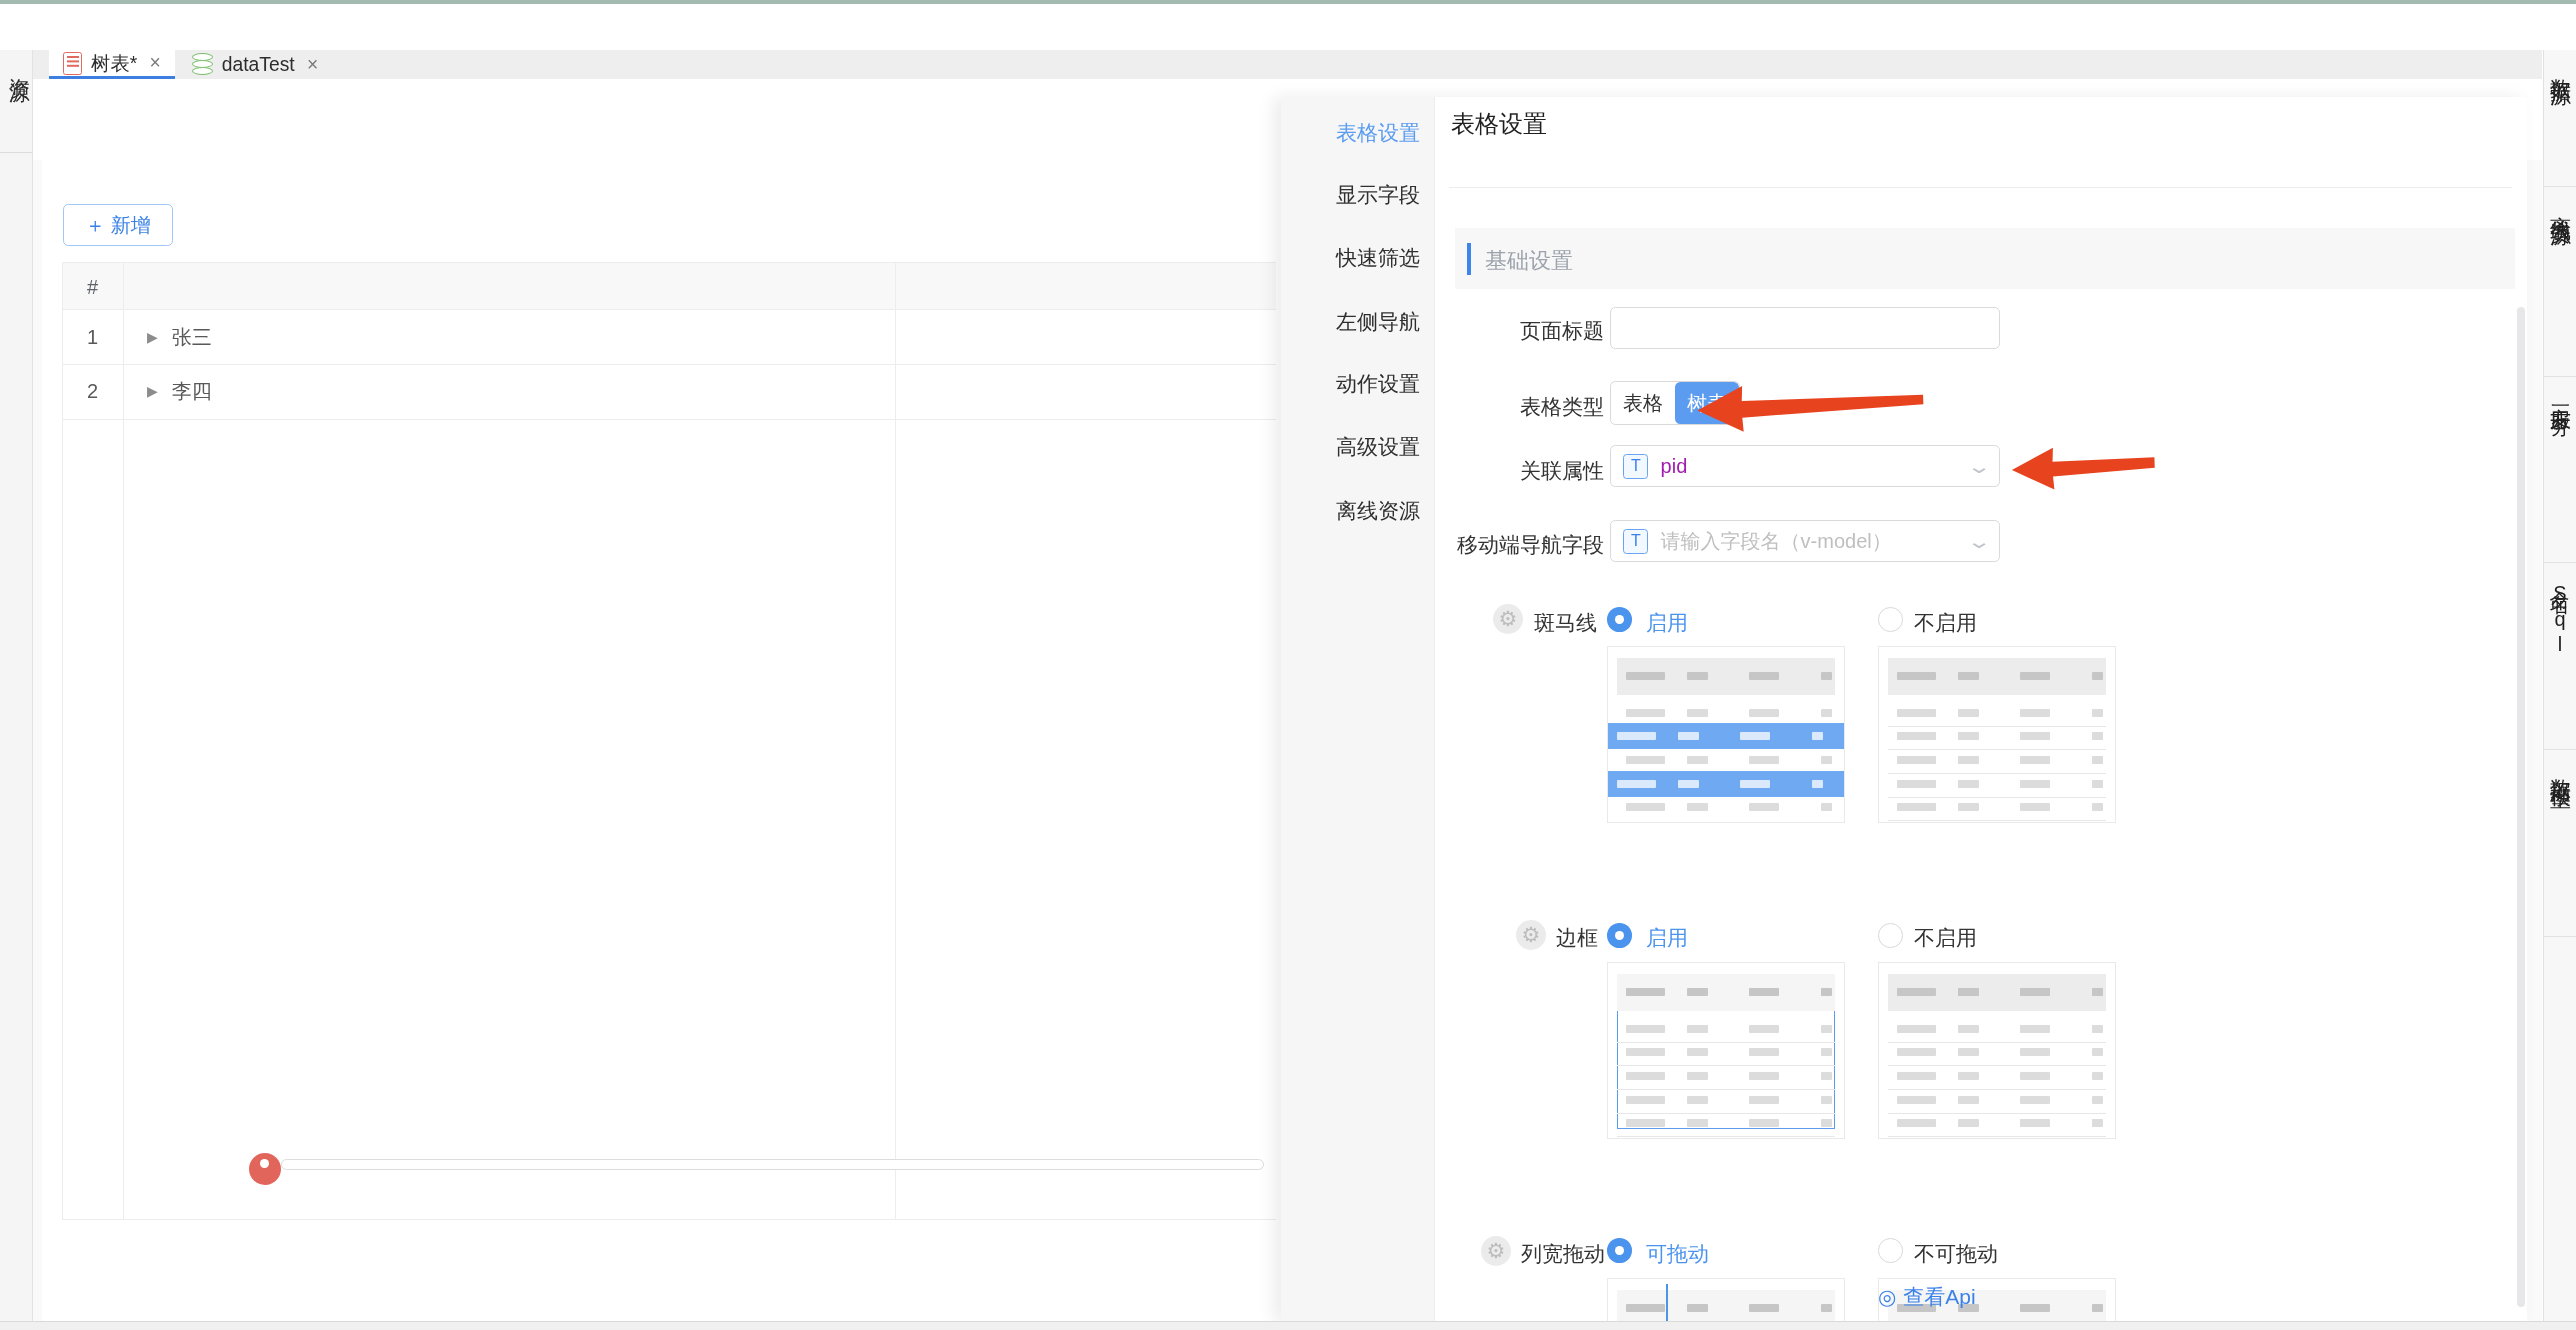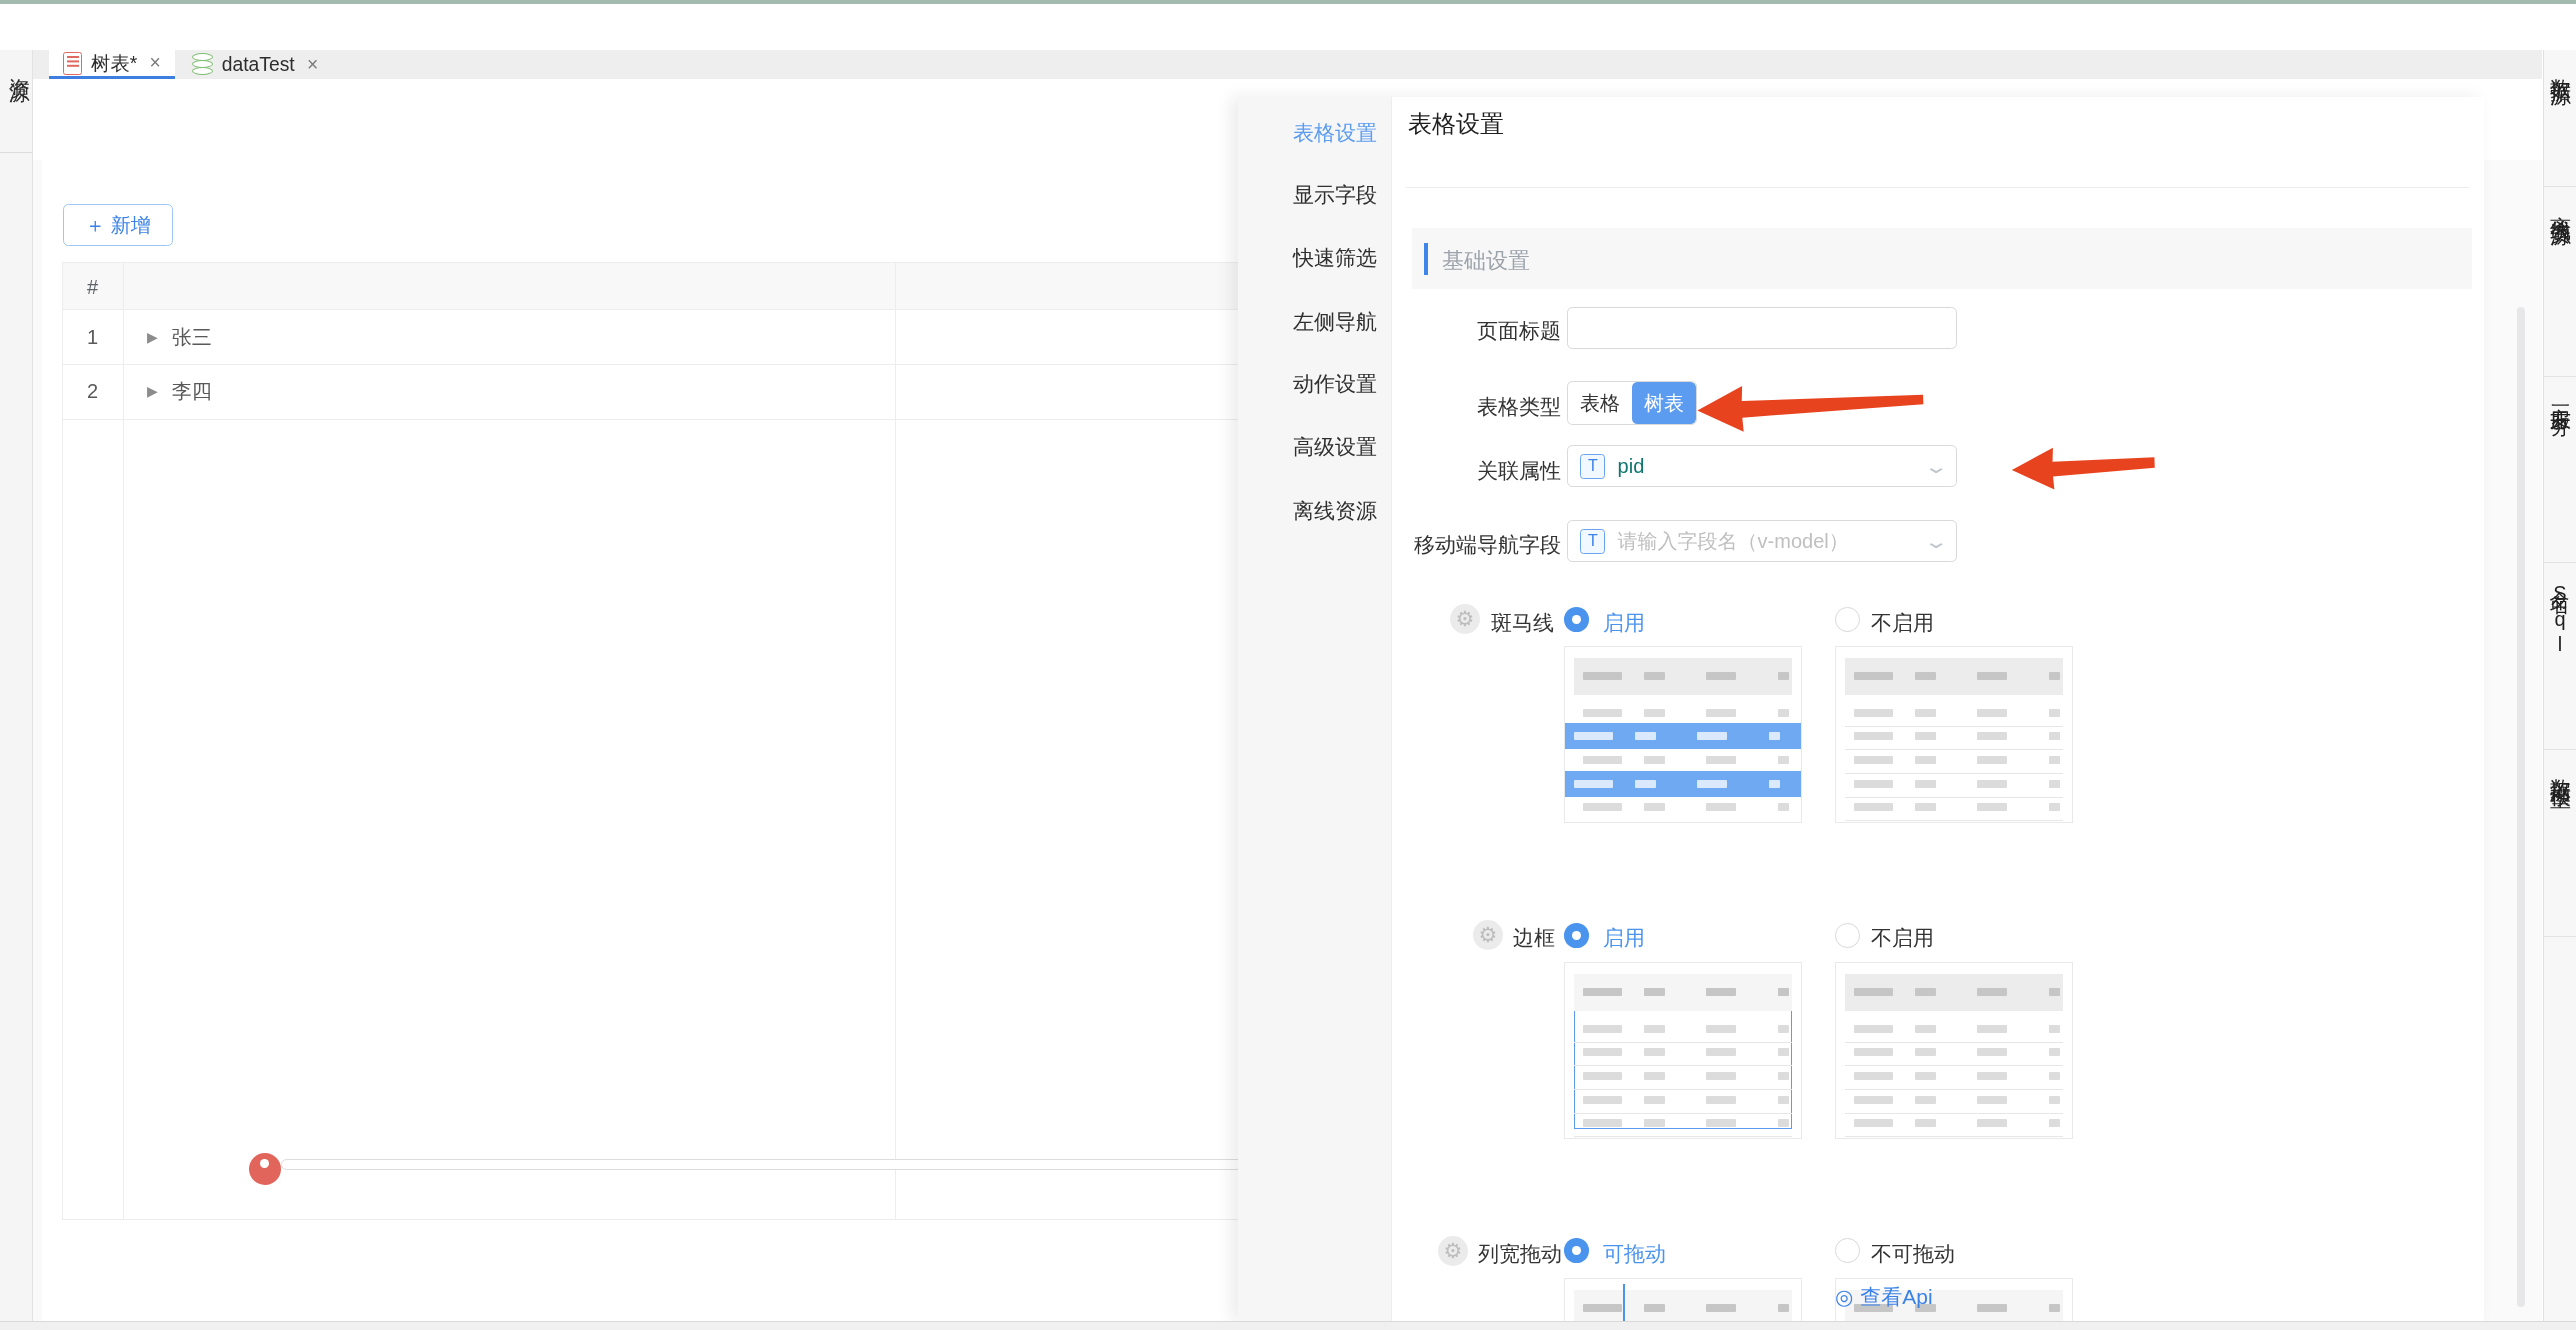--- a/index.html
+++ b/index.html
@@ -37,35 +37,35 @@
   .th{position:absolute;top:0;height:48px;display:flex;align-items:center;justify-content:center;font-size:20px;color:#5f6368;}
   .trow{position:absolute;left:20px;width:1214px;height:54px;background:#fff;}
   .td-idx{position:absolute;left:0;top:0;width:61px;height:54px;display:flex;align-items:center;justify-content:center;font-size:20px;color:#595959;}
   .td-name{position:absolute;left:85px;top:0;height:54px;display:flex;align-items:center;gap:14px;font-size:20px;color:#595959;}
   .tree-caret{color:#8c8c8c;font-size:14px;}
   
   #h-scrollbar{left:281px;top:1159px;width:983px;height:10.5px;background:#ffffff;border:0.9px solid #dcdcdc;border-radius:6.1px;box-sizing:border-box;}
   #red-badge{left:249px;top:1153px;width:32px;height:32px;border-radius:50%;background:#e2655c;}
   #red-badge .dot{position:absolute;left:11.4px;top:6.1px;width:8.8px;height:8.8px;border-radius:50%;background:#fff;}
   
-  #drawer{left:1238px;top:97px;width:1246px;height:1225px;background:#ffffff;box-shadow:-7px 0 16px rgba(0,0,0,.08);}
+  #drawer{left:1281px;top:97px;width:1246px;height:1225px;background:#ffffff;box-shadow:-7px 0 16px rgba(0,0,0,.08);}
   #drawer-menu{position:absolute;left:0;top:0;width:154px;height:1225px;background:#f6f6f7;border-right:0.9px solid #ededed;box-sizing:border-box;}
   .menu-item{position:absolute;right:14px;font-size:21px;color:#2f2f2f;white-space:nowrap;}
   .menu-item.active{color:#5b9cf0;}
   #drawer-title{left:170px;top:10.5px;font-size:24px;color:#1f1f1f;}
   #drawer-title-divider{left:168px;top:90px;width:1063px;height:0.9px;background:#ececec;}
   #section-band{left:174px;top:131px;width:1060px;height:61px;background:#f7f7f8;}
   #section-bar{left:186px;top:146px;width:4.4px;height:32px;background:#3d85e8;}
   #section-label{left:204px;top:149px;font-size:22px;color:#9ca3ab;}
   .f-label{position:absolute;font-size:21px;color:#333;white-space:nowrap;}
   .f-label.r{text-align:right;}
   .f-input{position:absolute;left:329px;width:390px;height:42px;border:0.9px solid #d9d9d9;border-radius:5.3px;background:#fff;box-sizing:border-box;font-size:19.3px;color:#333;padding:0 12.3px;font-family:"Liberation Sans",sans-serif;}
   .f-select{position:absolute;left:329px;width:390px;height:42px;border:0.9px solid #d9d9d9;border-radius:5.3px;background:#fff;box-sizing:border-box;display:flex;align-items:center;padding:0 12.3px;gap:12.3px;}
   .t-icon{width:23px;height:23px;border:1.8px solid #6aa3f0;border-radius:3.5px;color:#3b82e8;background:#f2f8ff;font-size:16px;display:flex;align-items:center;justify-content:center;flex:0 0 auto;}
-  .sel-text{font-size:20px;color:#0f766e;flex:1;}
+  .sel-text{font-size:20px;color:#a21caf;flex:1;}
   .sel-text.ph{color:#bfbfbf;}
   .chev{color:#c0c4cc;font-size:19.3px;transform:scaleX(1.6);flex:0 0 auto;}
   
   #seg{left:329px;width:130px;height:44px;border:0.9px solid #d9d9d9;border-radius:5.3px;box-sizing:border-box;display:flex;overflow:hidden;background:#fff;}
   .seg-opt{flex:1;display:flex;align-items:center;justify-content:center;font-size:20px;color:#333;}
   .seg-opt.sel{background:#5b9cf0;color:#fff;border-radius:5.3px;}
   
   .gear{position:absolute;width:30px;height:30px;border-radius:50%;background:#ebebeb;color:#bdbdbd;font-size:21px;display:flex;align-items:center;justify-content:center;}
   .radio{position:absolute;width:24.6px;height:24.6px;border-radius:50%;box-sizing:border-box;}
   .radio.on{background:#4b94ee;}

